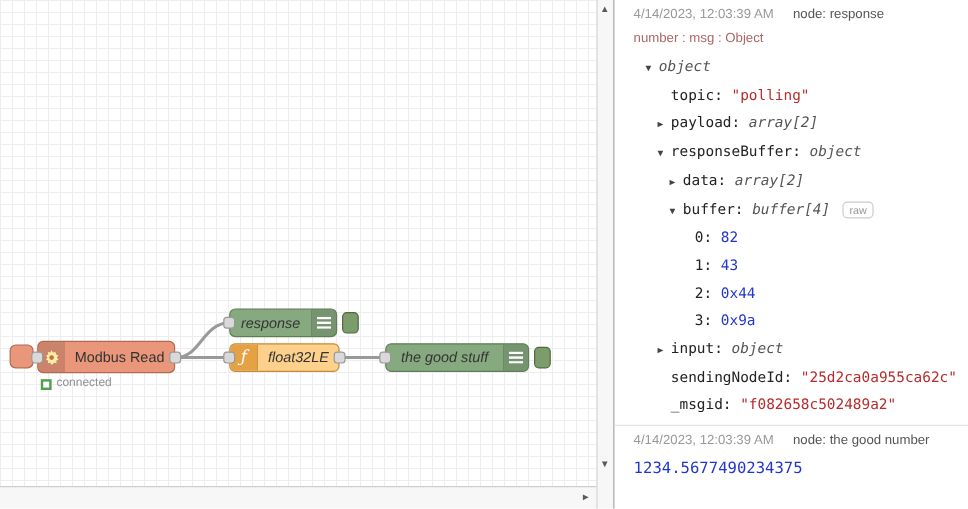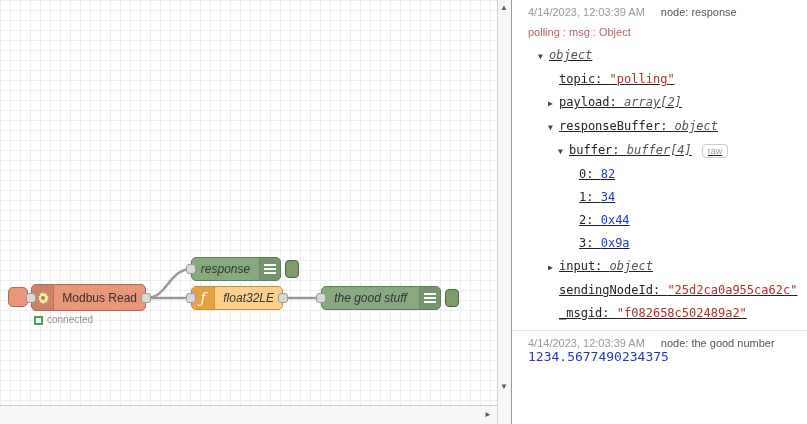--- a/index.html
+++ b/index.html
@@ -69,29 +69,29 @@
 
   
   .sidebar { width:296px; background:#fff; border-left:1px solid #9a9a9a; overflow:hidden; }
   .msg { padding:6px 8px 8px 16px; }
   .msg1 { border-bottom:1px solid #e4e4e4; padding-bottom:5px; }
   .meta { font-size:11px; color:var(--meta-text,#999); }
   .meta .node-name { margin-left:16px; color:#555; }
   .path { margin-top:8px; font-size:11px; color:var(--msg-path,#aa6666); }
   .tree { margin-top:6px; margin-left:10px; font-family:"DejaVu Sans Mono", monospace;
     font-size:12px; line-height:23px; color:#222; }
-  .tree-row { white-space:nowrap;text-decoration:underline; }
+  .tree-row { white-space:nowrap; }
   .arrow { display:inline-block; width:11px; font-size:8px; color:#444; }
   .tkey { color:#222; }
   .v-type { font-style:italic; color:#555; }
   .v-string { color:var(--string-value,#b72c2c); }
   .v-number { color:var(--number-value,#2336cc); }
   .raw-btn { margin-left:10px; font-family:"Liberation Sans", sans-serif; font-size:9px;
     color:#999; border:1px solid #ccc; border-radius:4px; padding:1px 5px; }
-  .payload-value { font-family:"DejaVu Sans Mono", monospace;
+  .payload-value { margin-top:10px; font-family:"DejaVu Sans Mono", monospace;
     font-size:13px; color:var(--number-value,#2336cc); }
 </style>
 </head>
 <body>
 
 <div class="app">
 
   <div class="workspace">
     <div class="canvas">
 
@@ -164,29 +164,30 @@
     <span class="up">▲</span>
     <span class="down">▼</span>
   </div>
 
   <div class="sidebar">
 
     <div class="msg msg1">
       <div class="meta">
         <span class="timestamp">4/14/2023, 12:03:39 AM</span><span class="node-name">node: response</span>
       </div>
-      <div class="path">polling : msg : Object</div>
+      <div class="path">number : msg : Object</div>
       <div class="tree">
           <div class="tree-row" style="padding-left: 0px;"><span class="arrow">▼</span><span class="tval v-type">object</span></div>
           <div class="tree-row" style="padding-left: 10px;"><span class="arrow"></span><span class="tkey">topic: </span><span class="tval v-string">"polling"</span></div>
           <div class="tree-row" style="padding-left: 10px;"><span class="arrow">▶</span><span class="tkey">payload: </span><span class="tval v-type">array[2]</span></div>
           <div class="tree-row" style="padding-left: 10px;"><span class="arrow">▼</span><span class="tkey">responseBuffer: </span><span class="tval v-type">object</span></div>
+          <div class="tree-row" style="padding-left: 20px;"><span class="arrow">▶</span><span class="tkey">data: </span><span class="tval v-type">array[2]</span></div>
           <div class="tree-row" style="padding-left: 20px;"><span class="arrow">▼</span><span class="tkey">buffer: </span><span class="tval v-type">buffer[4]</span><span class="raw-btn">raw</span></div>
           <div class="tree-row" style="padding-left: 30px;"><span class="arrow"></span><span class="tkey">0: </span><span class="tval v-number">82</span></div>
-          <div class="tree-row" style="padding-left: 30px;"><span class="arrow"></span><span class="tkey">1: </span><span class="tval v-number">34</span></div>
+          <div class="tree-row" style="padding-left: 30px;"><span class="arrow"></span><span class="tkey">1: </span><span class="tval v-number">43</span></div>
           <div class="tree-row" style="padding-left: 30px;"><span class="arrow"></span><span class="tkey">2: </span><span class="tval v-number">0x44</span></div>
           <div class="tree-row" style="padding-left: 30px;"><span class="arrow"></span><span class="tkey">3: </span><span class="tval v-number">0x9a</span></div>
           <div class="tree-row" style="padding-left: 10px;"><span class="arrow">▶</span><span class="tkey">input: </span><span class="tval v-type">object</span></div>
           <div class="tree-row" style="padding-left: 10px;"><span class="arrow"></span><span class="tkey">sendingNodeId: </span><span class="tval v-string">"25d2ca0a955ca62c"</span></div>
           <div class="tree-row" style="padding-left: 10px;"><span class="arrow"></span><span class="tkey">_msgid: </span><span class="tval v-string">"f082658c502489a2"</span></div>
         </div>
     </div>
 
     <div class="msg">
       <div class="meta">

